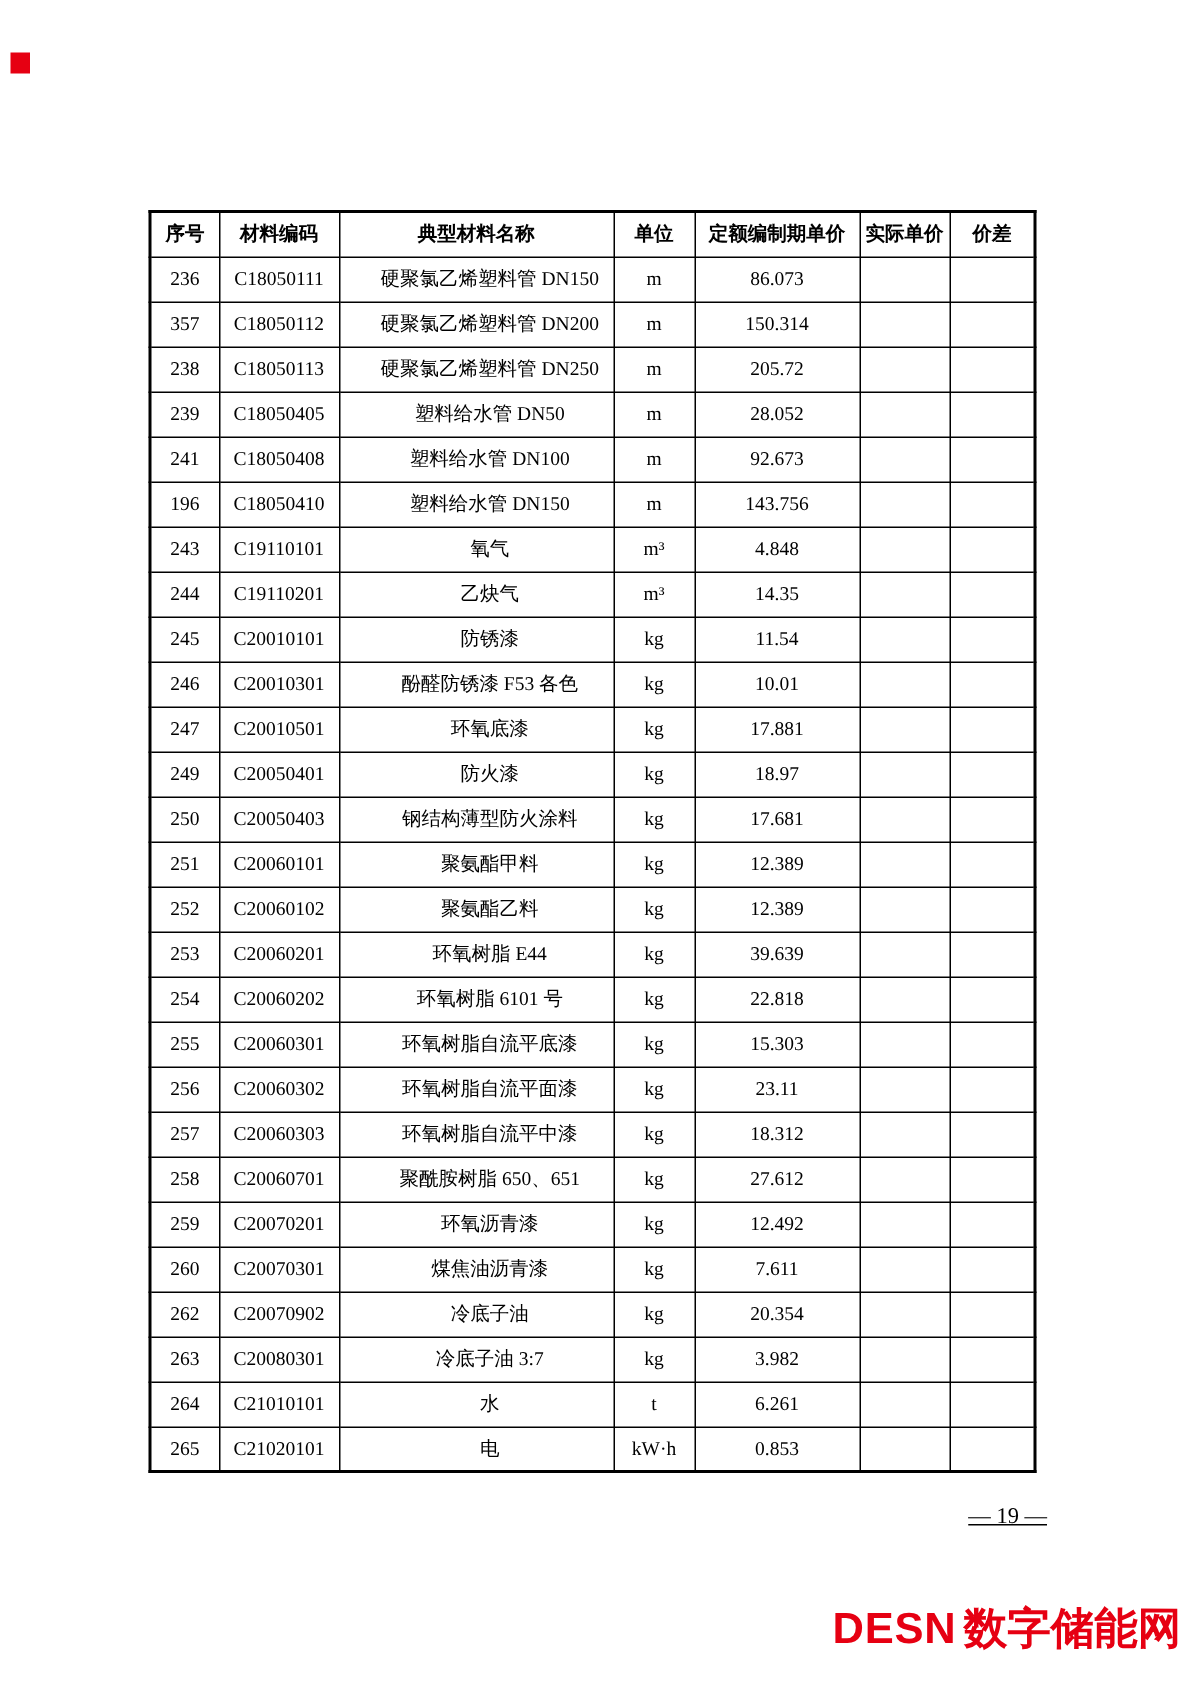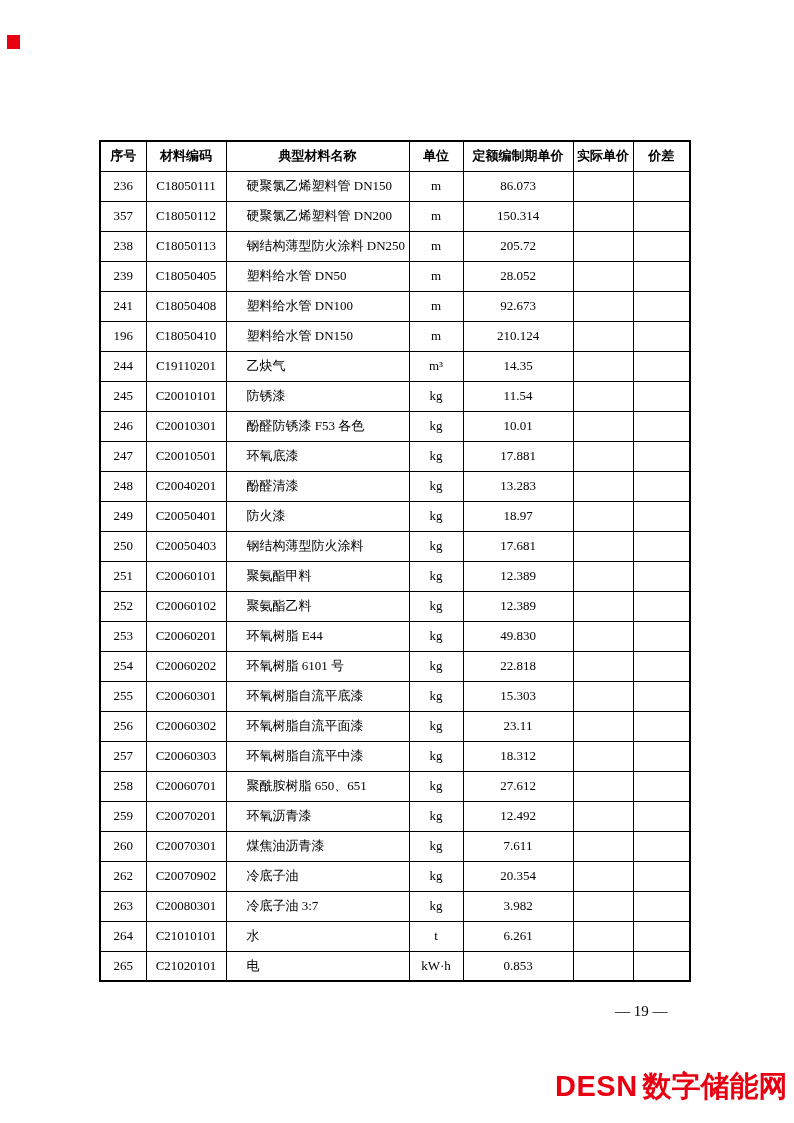--- a/index.html
+++ b/index.html
@@ -22,26 +22,27 @@
   .price-table thead tr{height:30px;}
   .price-table tbody tr{height:27px;}
   .price-table th{
     font-family:"Liberation Sans", sans-serif;font-weight:bold;font-size:13px;
     text-align:center;vertical-align:middle;
   }
   .price-table td{
     font-size:13px;text-align:center;vertical-align:middle;
     font-family:"Liberation Serif", serif;
   }
-  .price-table td.c2{text-align:left;padding-left:20px;}
+  .price-table td.c2{text-align:center;padding-left:20px;}
 
   .page-number{
-    position:absolute;left:615px;top:1003px;width:100px;
-    text-align:left;font-size:15px;line-height:17px;
+    position:absolute;left:598px;top:1003px;width:100px;
+    text-align:right;font-size:15px;line-height:17px;
     font-family:"Liberation Serif", serif;
+    text-decoration:underline;
   }
 
   .desn-logo{
     position:absolute;left:555px;top:1069px;height:34px;line-height:34px;
     font-family:"Liberation Sans", sans-serif;font-weight:800;
     font-size:29px;white-space:nowrap;letter-spacing:0.5px;
   }
   .desn-logo .logo-cn{margin-left:5px;letter-spacing:0;}
 </style>
 </head>
@@ -87,21 +88,21 @@
           <td class="c1">C18050112</td>
           <td class="c2">硬聚氯乙烯塑料管 DN200</td>
           <td class="c3">m</td>
           <td class="c4">150.314</td>
           <td class="c5"></td>
           <td class="c6"></td>
         </tr>
         <tr>
           <td class="c0">238</td>
           <td class="c1">C18050113</td>
-          <td class="c2">钢结构薄型防火涂料 DN250</td>
+          <td class="c2">硬聚氯乙烯塑料管 DN250</td>
           <td class="c3">m</td>
           <td class="c4">205.72</td>
           <td class="c5"></td>
           <td class="c6"></td>
         </tr>
         <tr>
           <td class="c0">239</td>
           <td class="c1">C18050405</td>
           <td class="c2">塑料给水管 DN50</td>
           <td class="c3">m</td>
@@ -116,21 +117,30 @@
           <td class="c3">m</td>
           <td class="c4">92.673</td>
           <td class="c5"></td>
           <td class="c6"></td>
         </tr>
         <tr>
           <td class="c0">196</td>
           <td class="c1">C18050410</td>
           <td class="c2">塑料给水管 DN150</td>
           <td class="c3">m</td>
-          <td class="c4">210.124</td>
+          <td class="c4">143.756</td>
+          <td class="c5"></td>
+          <td class="c6"></td>
+        </tr>
+        <tr>
+          <td class="c0">243</td>
+          <td class="c1">C19110101</td>
+          <td class="c2">氧气</td>
+          <td class="c3">m³</td>
+          <td class="c4">4.848</td>
           <td class="c5"></td>
           <td class="c6"></td>
         </tr>
         <tr>
           <td class="c0">244</td>
           <td class="c1">C19110201</td>
           <td class="c2">乙炔气</td>
           <td class="c3">m³</td>
           <td class="c4">14.35</td>
           <td class="c5"></td>
@@ -157,29 +167,20 @@
         <tr>
           <td class="c0">247</td>
           <td class="c1">C20010501</td>
           <td class="c2">环氧底漆</td>
           <td class="c3">kg</td>
           <td class="c4">17.881</td>
           <td class="c5"></td>
           <td class="c6"></td>
         </tr>
         <tr>
-          <td class="c0">248</td>
-          <td class="c1">C20040201</td>
-          <td class="c2">酚醛清漆</td>
-          <td class="c3">kg</td>
-          <td class="c4">13.283</td>
-          <td class="c5"></td>
-          <td class="c6"></td>
-        </tr>
-        <tr>
           <td class="c0">249</td>
           <td class="c1">C20050401</td>
           <td class="c2">防火漆</td>
           <td class="c3">kg</td>
           <td class="c4">18.97</td>
           <td class="c5"></td>
           <td class="c6"></td>
         </tr>
         <tr>
           <td class="c0">250</td>
@@ -206,21 +207,21 @@
           <td class="c3">kg</td>
           <td class="c4">12.389</td>
           <td class="c5"></td>
           <td class="c6"></td>
         </tr>
         <tr>
           <td class="c0">253</td>
           <td class="c1">C20060201</td>
           <td class="c2">环氧树脂 E44</td>
           <td class="c3">kg</td>
-          <td class="c4">49.830</td>
+          <td class="c4">39.639</td>
           <td class="c5"></td>
           <td class="c6"></td>
         </tr>
         <tr>
           <td class="c0">254</td>
           <td class="c1">C20060202</td>
           <td class="c2">环氧树脂 6101 号</td>
           <td class="c3">kg</td>
           <td class="c4">22.818</td>
           <td class="c5"></td>

